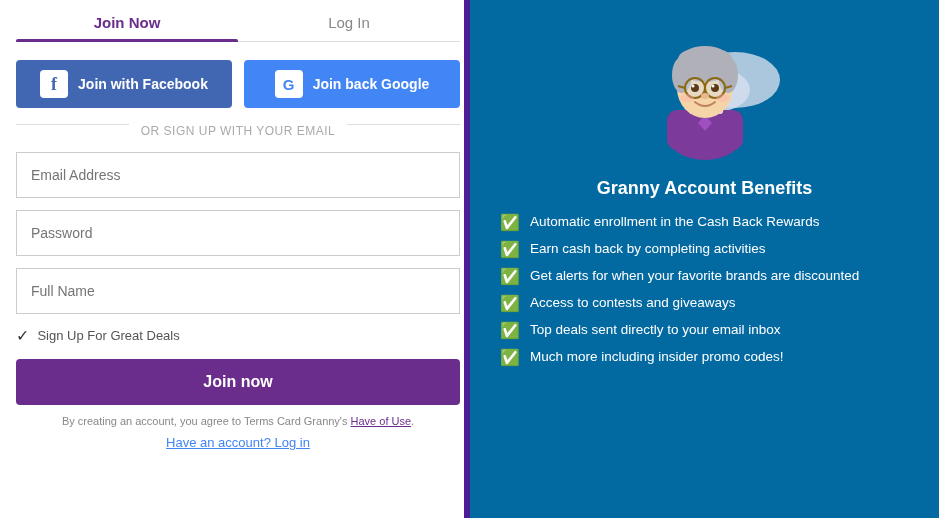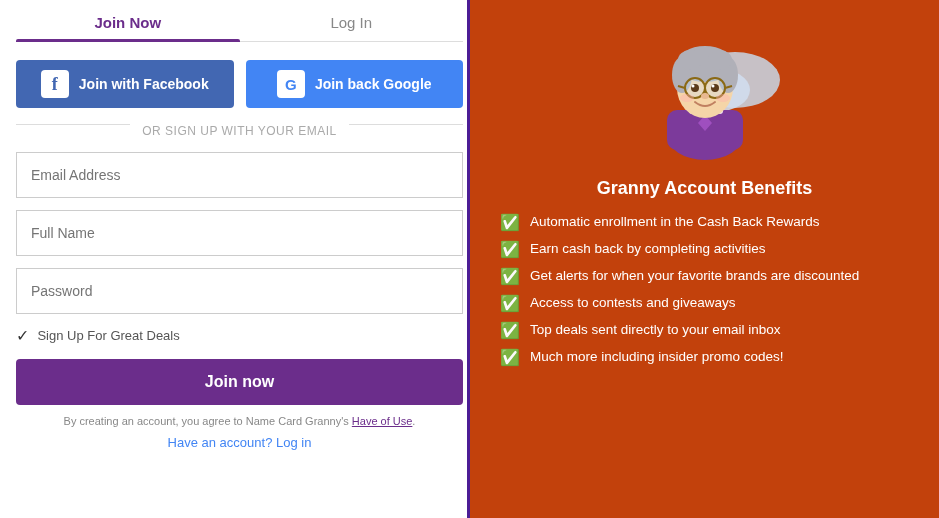--- a/index.html
+++ b/index.html
@@ -12,21 +12,21 @@
     }
 
     
     .left-panel {
       width: 470px;
       background: #fff;
       display: flex;
       flex-direction: column;
       align-items: center;
       padding: 0 4px 16px 16px;
-      border-right: 3px solid #4c1d95;
+      border-right: 6px solid #4c1d95;
       overflow-y: auto;
     }
 
     
     .tabs {
       display: flex;
       width: 100%;
       border-bottom: 1px solid #ddd;
       margin-bottom: 18px;
     }
@@ -151,27 +151,28 @@
     }
     .terms-text a {
       color: #6b2d8b;
       text-decoration: underline;
     }
 
     
     .have-account {
       font-size: 13px;
       color: #4285F4;
+      text-decoration: underline;
       cursor: pointer;
     }
 
     
     .right-panel {
       flex: 1;
-      background: #c2410c;
+      background: #0369a1;
       display: flex;
       flex-direction: column;
       align-items: center;
       justify-content: flex-start;
       padding: 20px 30px 20px 30px;
       color: #fff;
     }
 
     
     .granny-img {
@@ -260,36 +261,36 @@
 
   <div class="divider">
     <span>OR SIGN UP WITH YOUR EMAIL</span>
   </div>
 
   <div class="form-field">
     <input type="email" placeholder="Email Address" style="">
   </div>
 
   <div class="form-field">
+    <input type="password" placeholder="Password" style="">
+  </div>
+
+  <div class="form-field">
     <input type="text" placeholder="Full Name" style="">
-  </div>
-
-  <div class="form-field">
-    <input type="password" placeholder="Password" style="">
   </div>
 
   <div class="checkbox-row">
     <span class="checkmark">✓</span>
     <span>Sign Up For Great Deals</span>
   </div>
 
   <button class="join-btn">Join now</button>
 
   <div class="terms-text">
-    <span>By creating an account, you agree to Name Card Granny's </span><a href="#">Have of Use</a><span>.</span>
+    <span>By creating an account, you agree to Terms Card Granny's </span><a href="#">Have of Use</a><span>.</span>
   </div>
 
   <a class="have-account">Have an account? Log in</a>
 
 </div>
 
 <div class="right-panel">
 
   <div class="granny-img">
     <svg width="150" height="140" viewBox="0 0 150 140" xmlns="http://www.w3.org/2000/svg">

